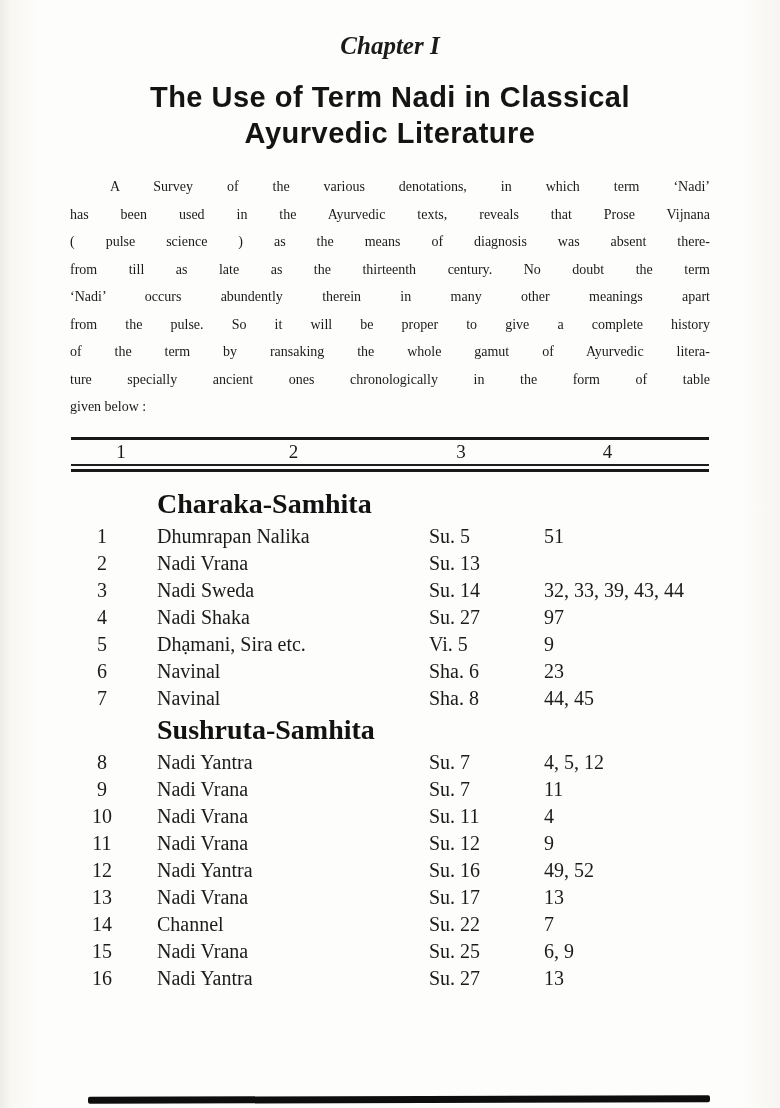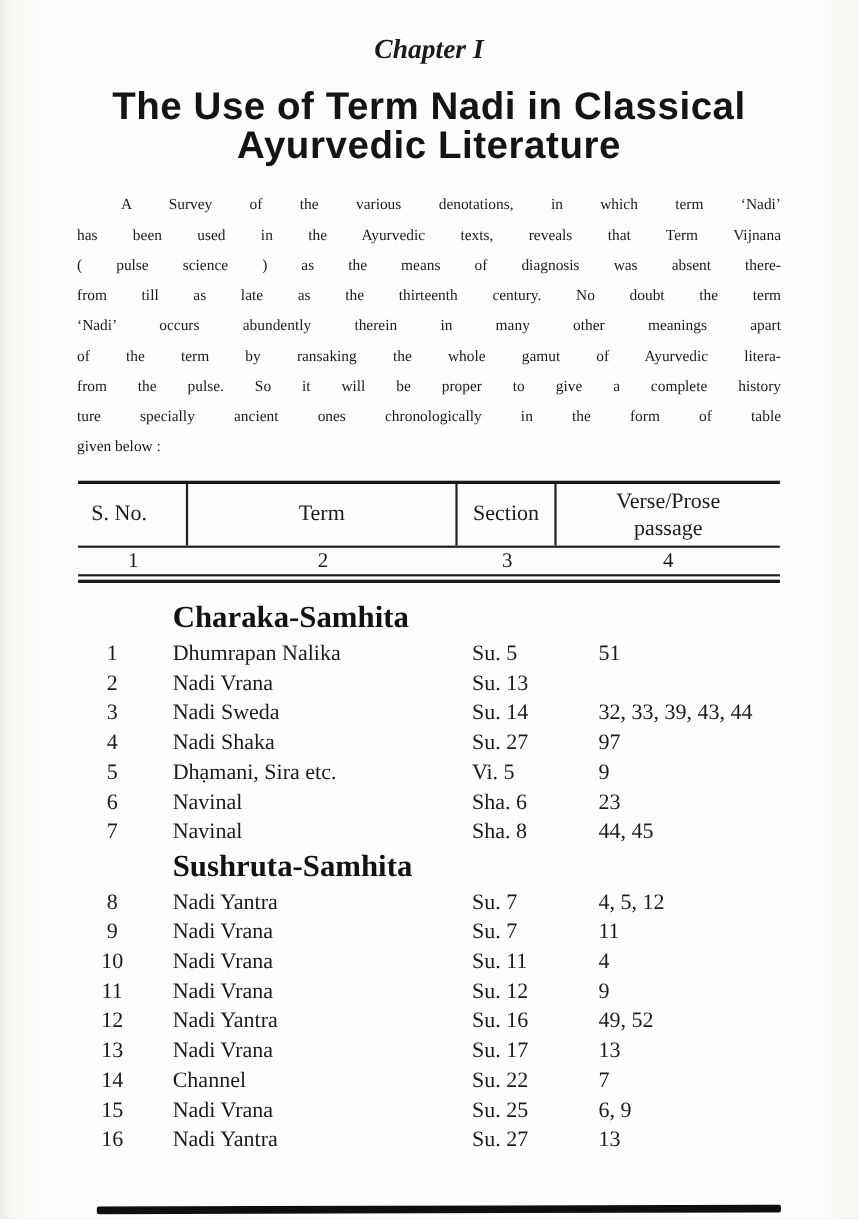--- a/index.html
+++ b/index.html
@@ -15,21 +15,21 @@
     background:linear-gradient(90deg, #ecebe6 0px, #f8f7f4 10px, #fdfdfb 38px, #fdfdfb 742px, #f6f5f1 780px);
   }
   .chapter-heading {
     margin-top:30px; text-align:center;
     font-family:"Liberation Serif", serif;
     font-style:italic; font-weight:700; font-size:25px; line-height:31px;
   }
   .page-title {
     margin-top:18px; text-align:center;
     font-family:"Liberation Sans", sans-serif;
-    font-weight:700; font-size:35px; line-height:36px; letter-spacing:0.5px;
+    font-weight:700; font-size:29px; line-height:36px; letter-spacing:0.5px;
     color:#141414;
   }
   .title-line { display:block; }
   .intro {
     margin:22px auto 0; width:640px;
     font-size:14px; line-height:27.5px;
     color:#1a1a1a;
   }
   .pline { text-align:justify; text-align-last:justify; }
   .pline.indent { text-indent:40px; }
@@ -87,42 +87,34 @@
 
   <div class="chapter-heading">Chapter I</div>
 
   <h1 class="page-title">
     <span class="title-line">The Use of Term Nadi in Classical</span>
     <span class="title-line">Ayurvedic Literature</span>
   </h1>
 
   <div class="intro">
       <div class="pline indent">A Survey of the various denotations, in which term ‘Nadi’</div>
-      <div class="pline">has been used in the Ayurvedic texts, reveals that Term Vijnana</div>
+      <div class="pline">has been used in the Ayurvedic texts, reveals that Prose Vijnana</div>
       <div class="pline">( pulse science ) as the means of diagnosis was absent there-</div>
       <div class="pline">from till as late as the thirteenth century. No doubt the term</div>
       <div class="pline">‘Nadi’ occurs abundently therein in many other meanings apart</div>
+      <div class="pline">from the pulse. So it will be proper to give a complete history</div>
       <div class="pline">of the term by ransaking the whole gamut of Ayurvedic litera-</div>
-      <div class="pline">from the pulse. So it will be proper to give a complete history</div>
       <div class="pline">ture specially ancient ones chronologically in the form of table</div>
       <div class="pline last">given below :</div>
     </div>
 
   <div class="nadi-table">
 
     <div class="rule thick"></div>
 
-    <div class="head-row">
-      <div class="hcell h-sno">S. No.</div>
-      <div class="hcell h-term">Term</div>
-      <div class="hcell h-section">Section</div>
-      <div class="hcell h-passage">
-        <span class="passage-label">Verse/Prose passage</span>
-      </div>
-    </div>
 
     <div class="numbers-row">
       <div class="ncell">1</div>
       <div class="ncell">2</div>
       <div class="ncell">3</div>
       <div class="ncell">4</div>
     </div>
 
     <div class="rule thick2"></div>
 

